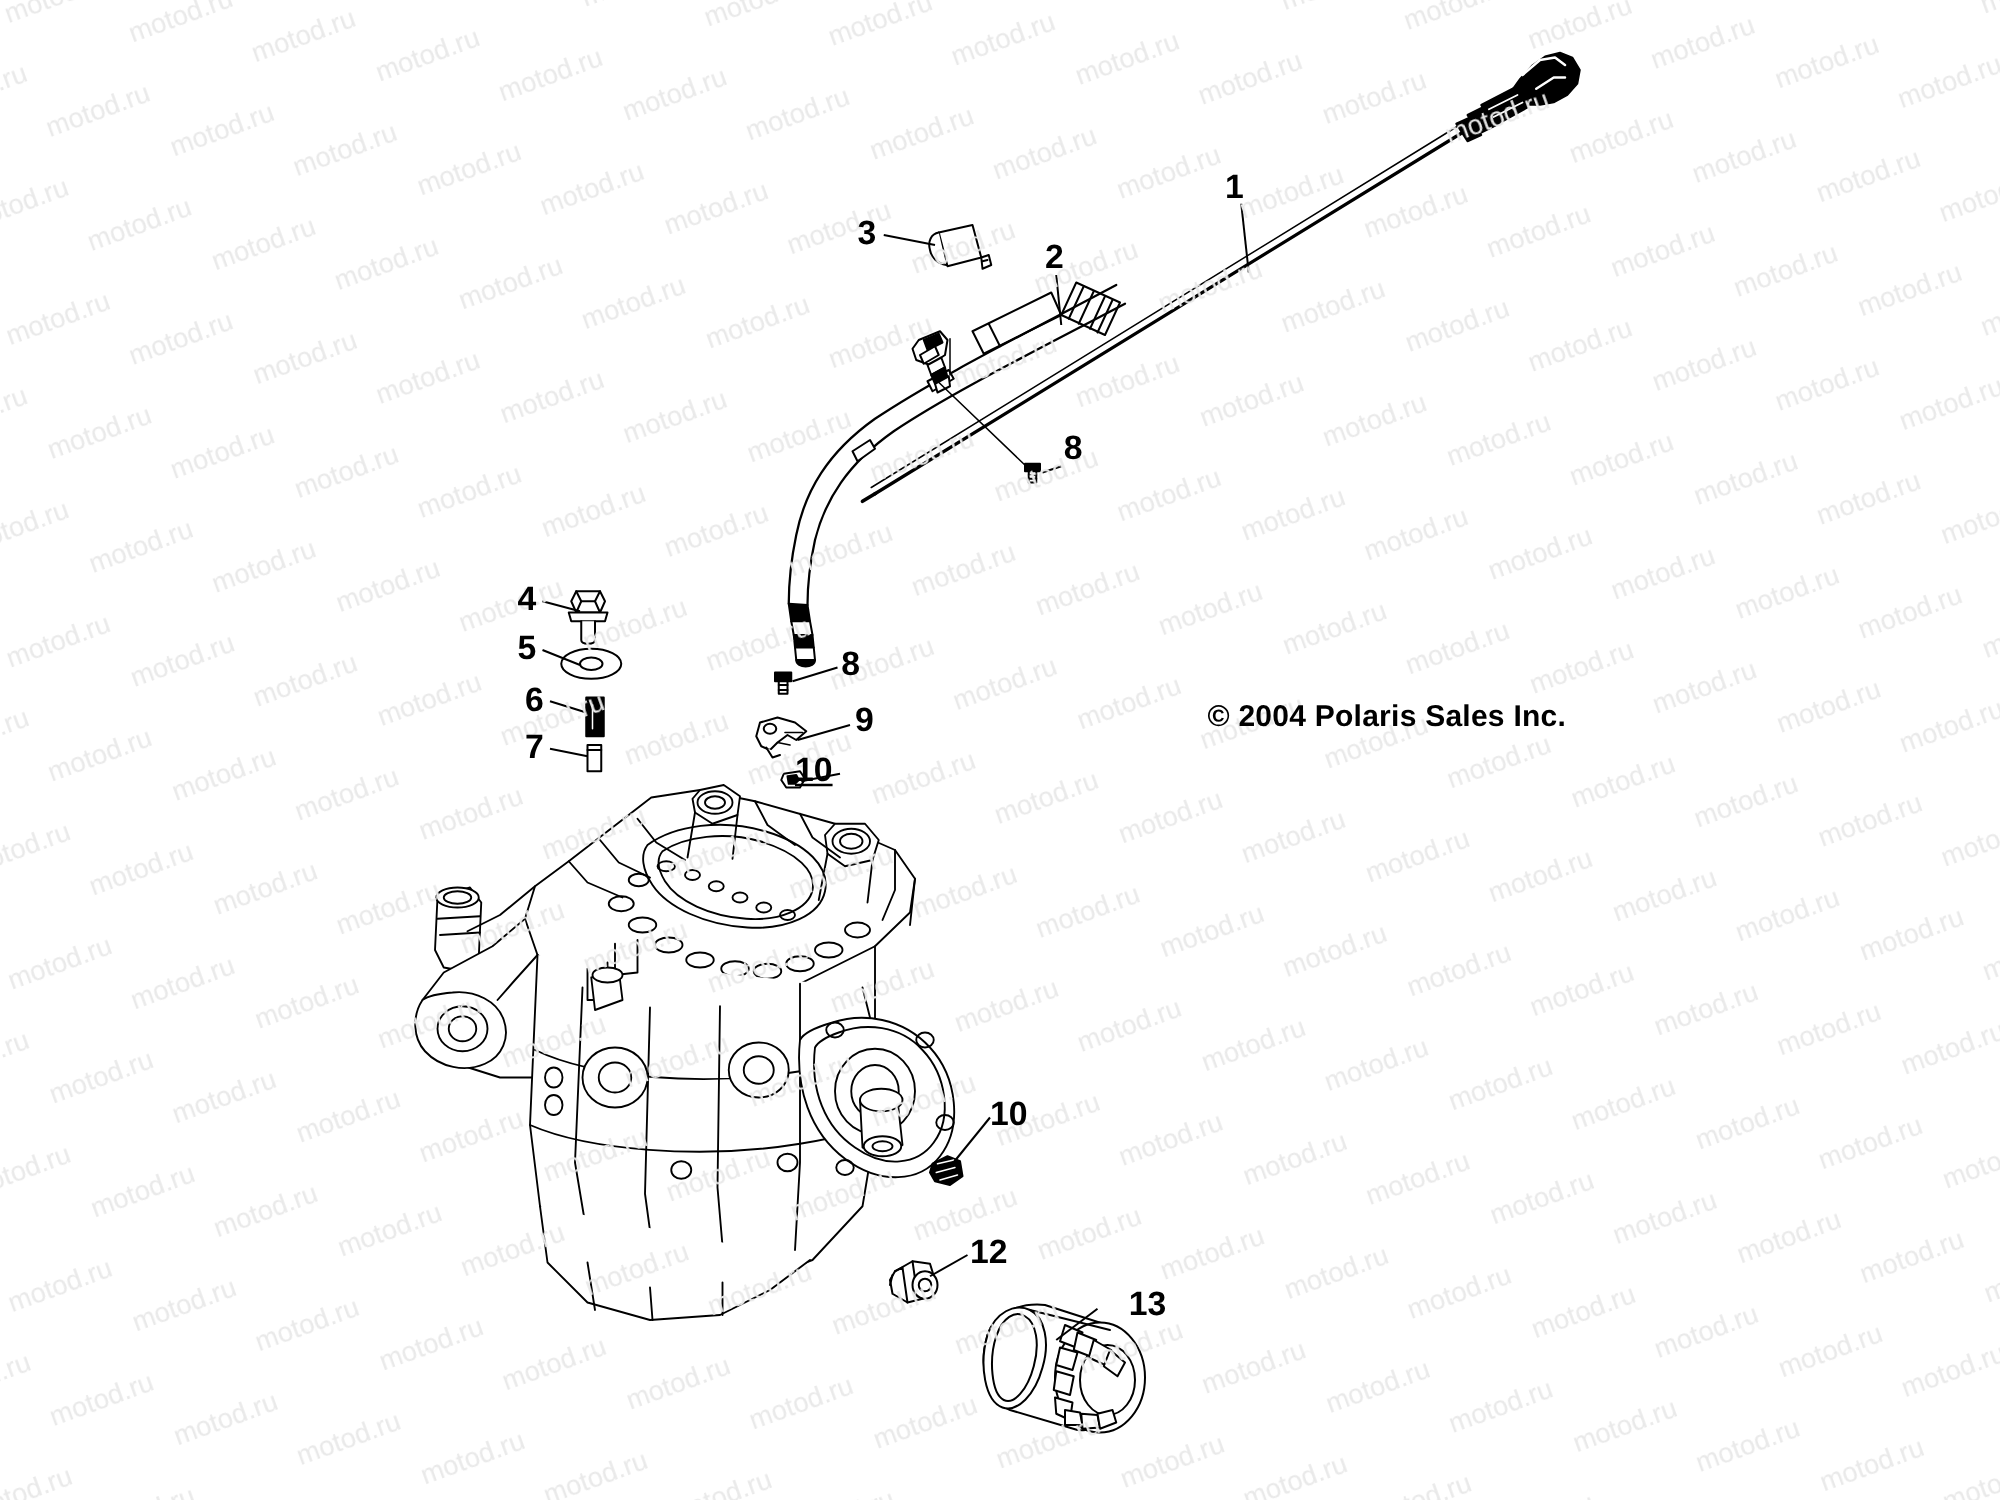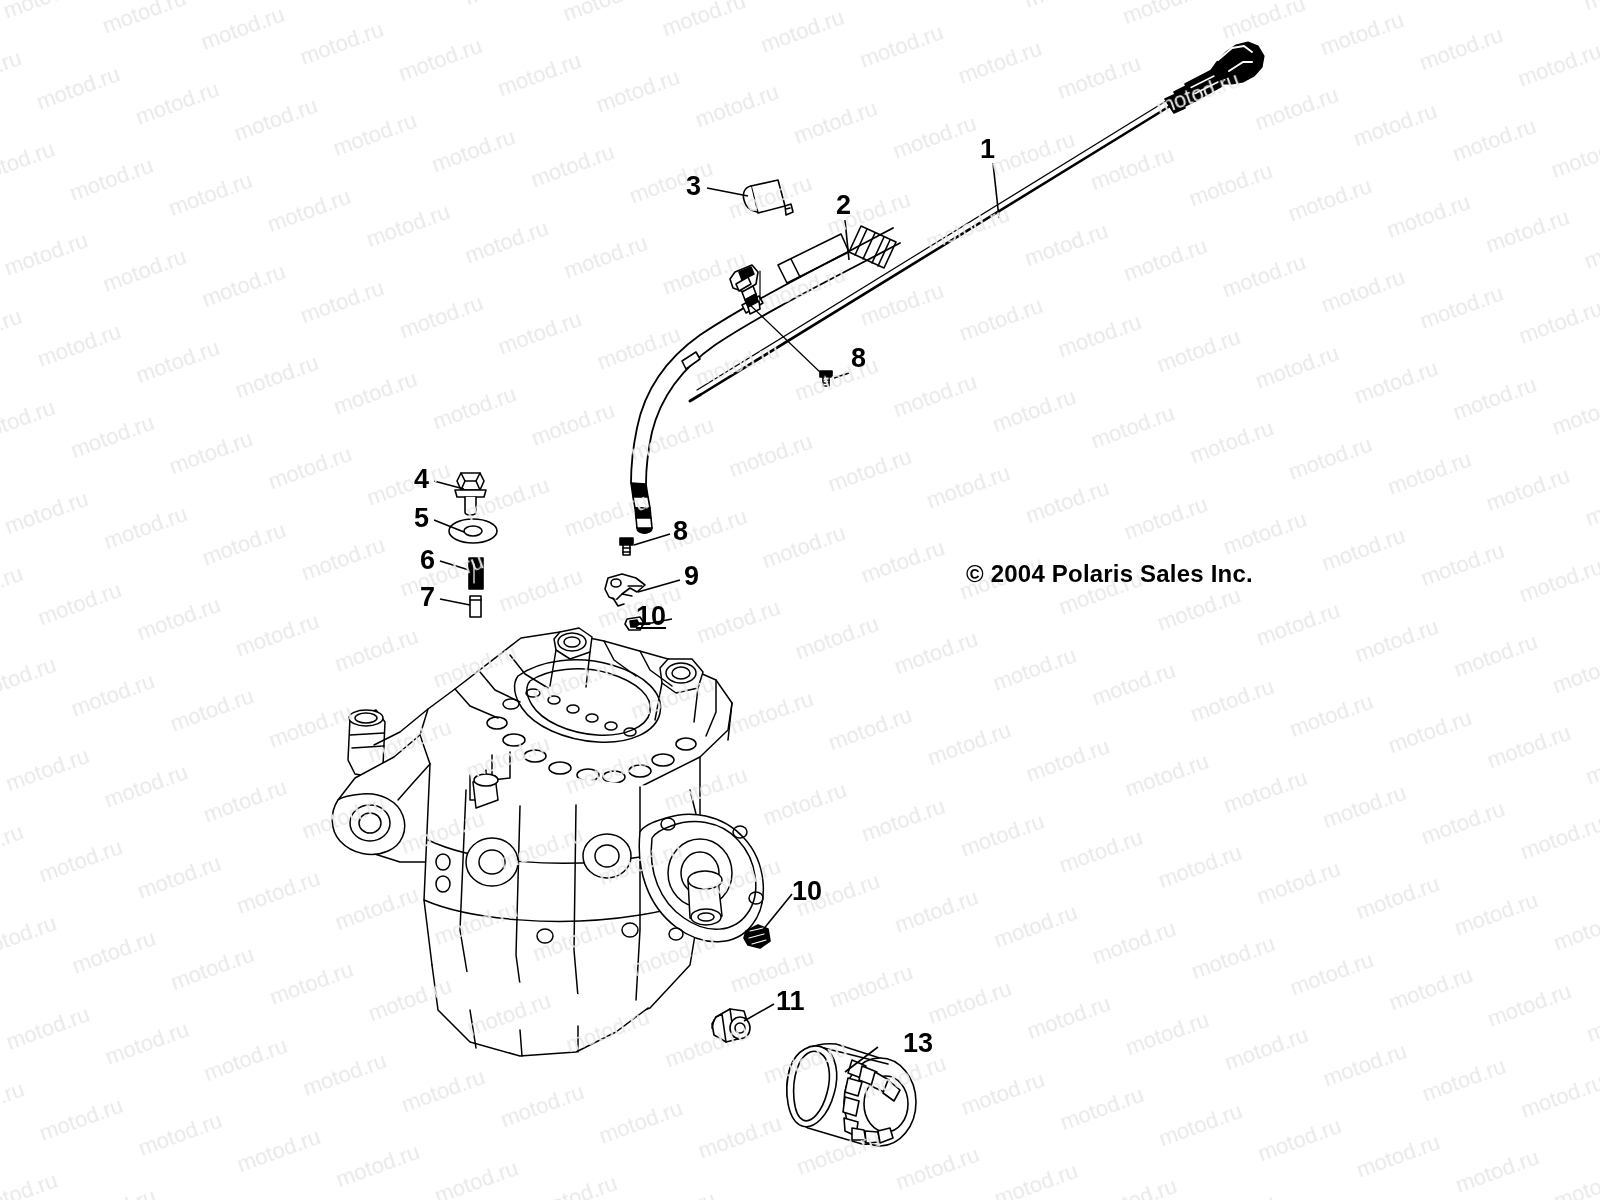--- a/index.html
+++ b/index.html
@@ -331,19 +331,19 @@
       <div class="cal" style="left: 686px; top: 173px;">3</div>
       <div class="cal" style="left: 414px; top: 466px;">4</div>
       <div class="cal" style="left: 414px; top: 505px;">5</div>
       <div class="cal" style="left: 420px; top: 547px;">6</div>
       <div class="cal" style="left: 420px; top: 584px;">7</div>
       <div class="cal" style="left: 851px; top: 345px;">8</div>
       <div class="cal" style="left: 673px; top: 518px;">8</div>
       <div class="cal" style="left: 684px; top: 563px;">9</div>
       <div class="cal" style="left: 636px; top: 603px; text-decoration: underline;">10</div>
       <div class="cal" style="left: 792px; top: 878px;">10</div>
-      <div class="cal" style="left: 776px; top: 988px;">11</div>
+      <div class="cal" style="left: 776px; top: 988px;">12</div>
       <div class="cal" style="left: 903px; top: 1030px;">13</div>
     </div>
 
   <div id="copyright" style="left: 966px; top: 560px;">© 2004 Polaris Sales Inc.</div>
 
 </div>
 
 </body></html>

